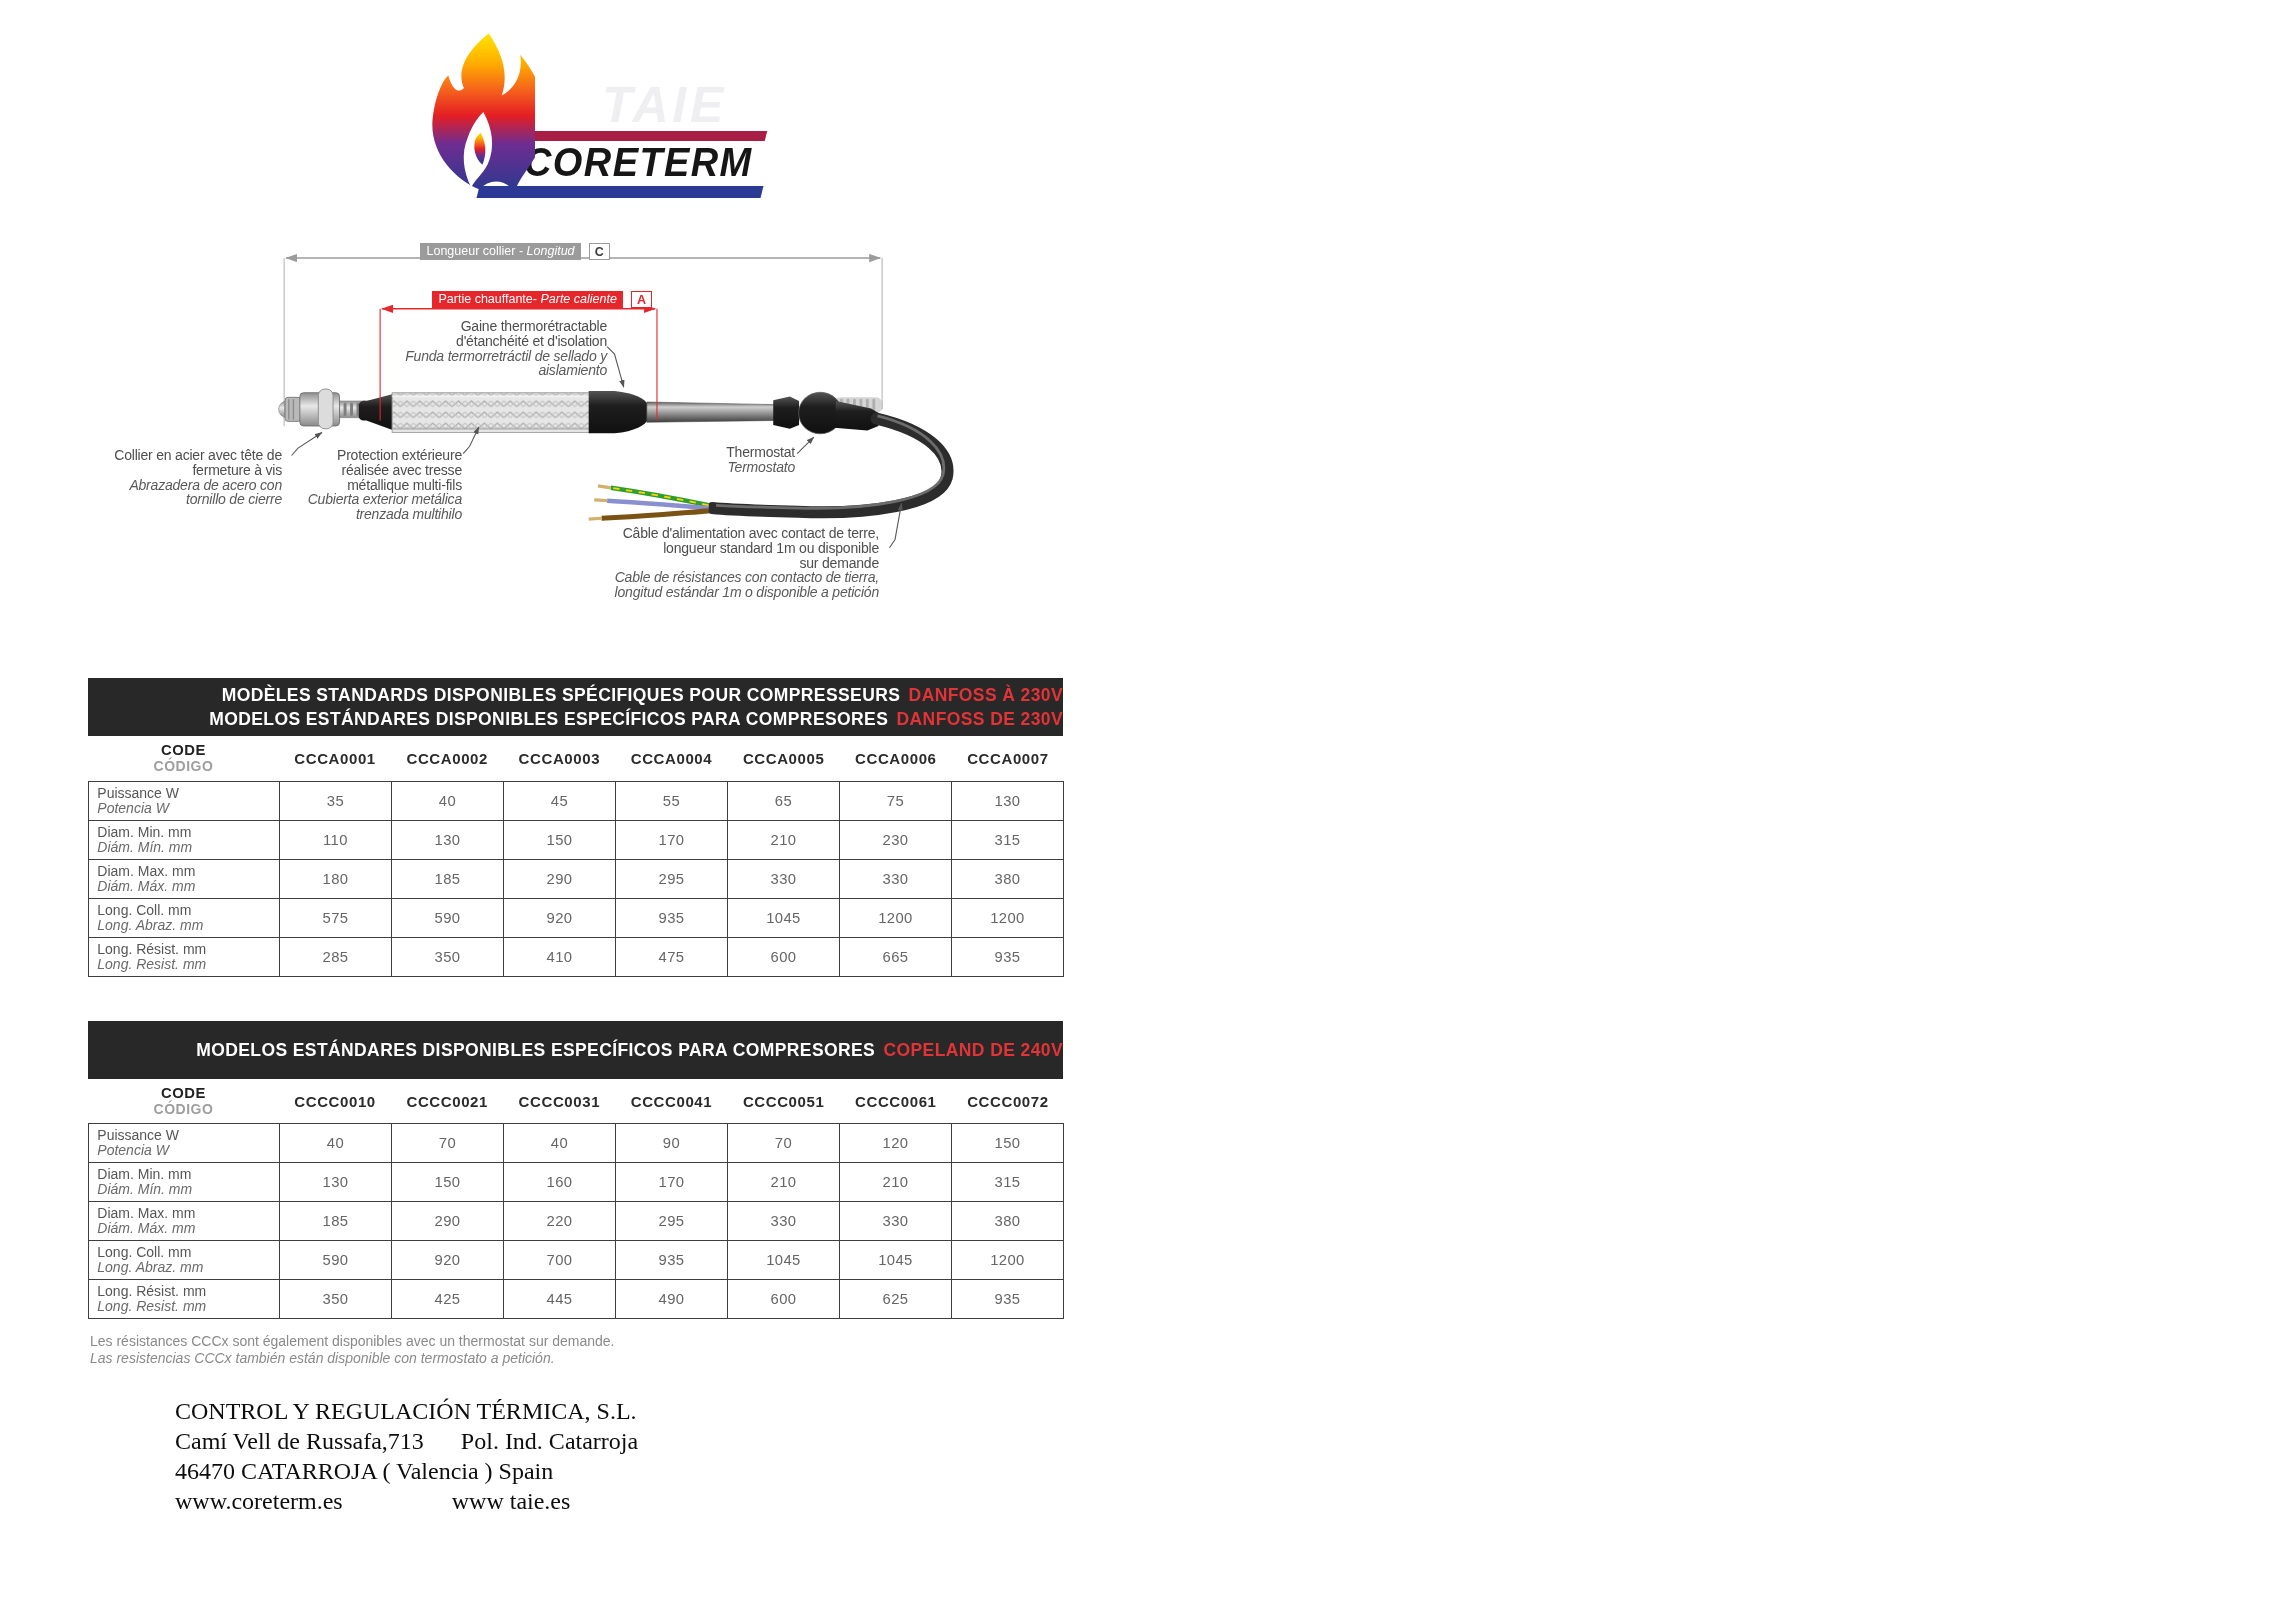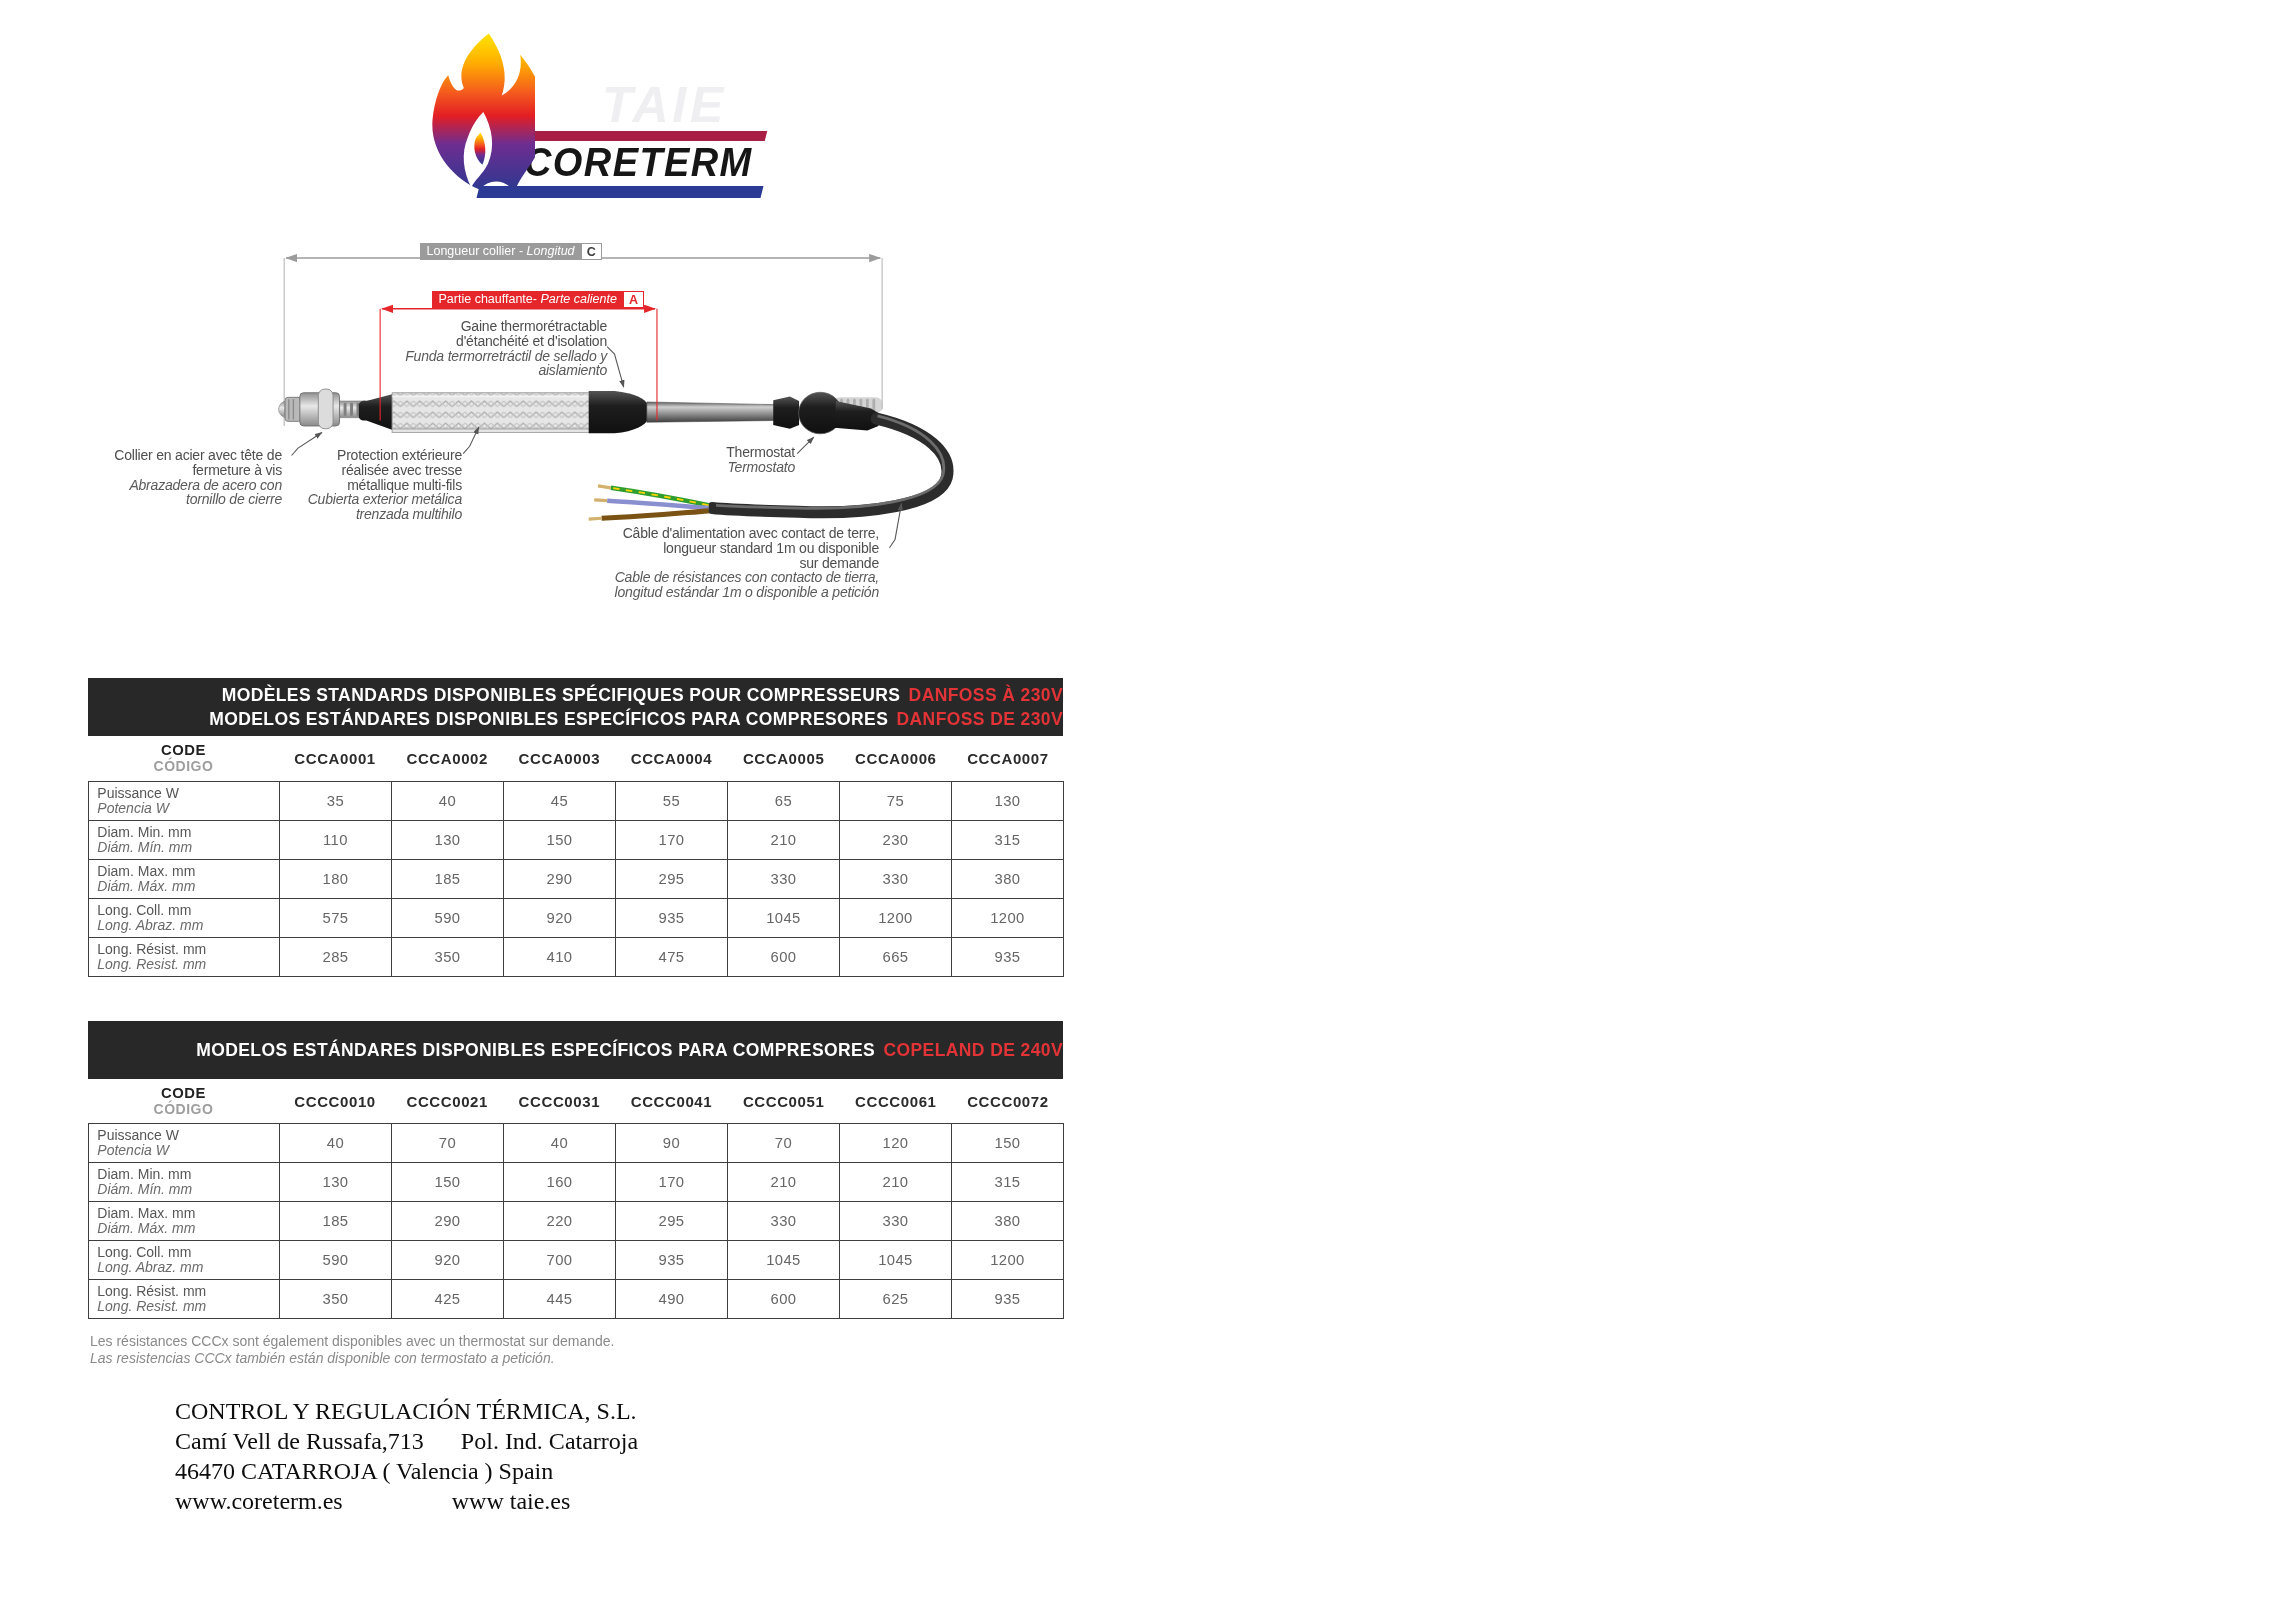--- a/index.html
+++ b/index.html
@@ -14,21 +14,21 @@
   .bar{position:absolute;transform:skewX(-14deg);transform-origin:center;}
   .bar-red{left:521px;top:109px;width:245px;height:10px;background:#a81e45;}
   .bar-blue{left:478px;top:164px;width:284px;height:12px;background:#2b3a94;}
   .ghost-mark{position:absolute;left:602px;top:54px;font-style:italic;font-weight:bold;
     font-size:50px;letter-spacing:3.7px;color:#efeff1;}
 
   
   .dlabel{position:absolute;color:#4e4e4e;font-size:14px;line-height:14.8px;text-align:right;
           letter-spacing:-0.2px;}
   .dlabel .es{font-style:italic;color:#5a5a5a;}
-  .dimtag{position:absolute;display:flex;height:16.6px;font-size:12.5px;line-height:16.6px;}
+  .dimtag{position:absolute;display:flex;height:16.6px;font-size:12.5px;line-height:16.6px;gap:8px;}
   .dimtag .tag{color:#fff;padding:0 6.5px;white-space:nowrap;}
   .dimtag .tag .es{font-style:italic;}
   .dimtag .letter{width:18.5px;text-align:center;background:#fff;font-weight:bold;}
   .tag-gray{background:#9b9b9b;}
   .letter-gray{border:1.4px solid #9b9b9b;color:#3c3c3c;}
   .tag-red{background:#e5262b;}
   .letter-red{border:1.4px solid #e5262b;color:#e5262b;}
 
   
   .banner{position:absolute;left:88px;width:975px;height:58px;background:#282828;

